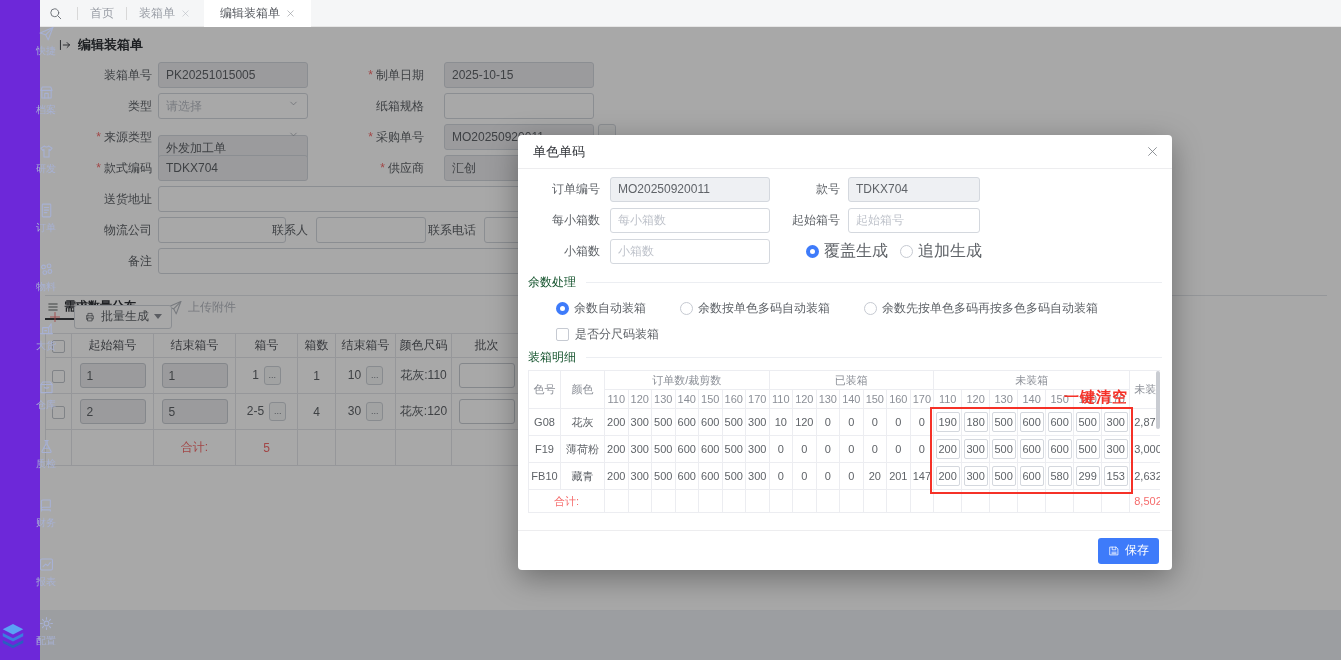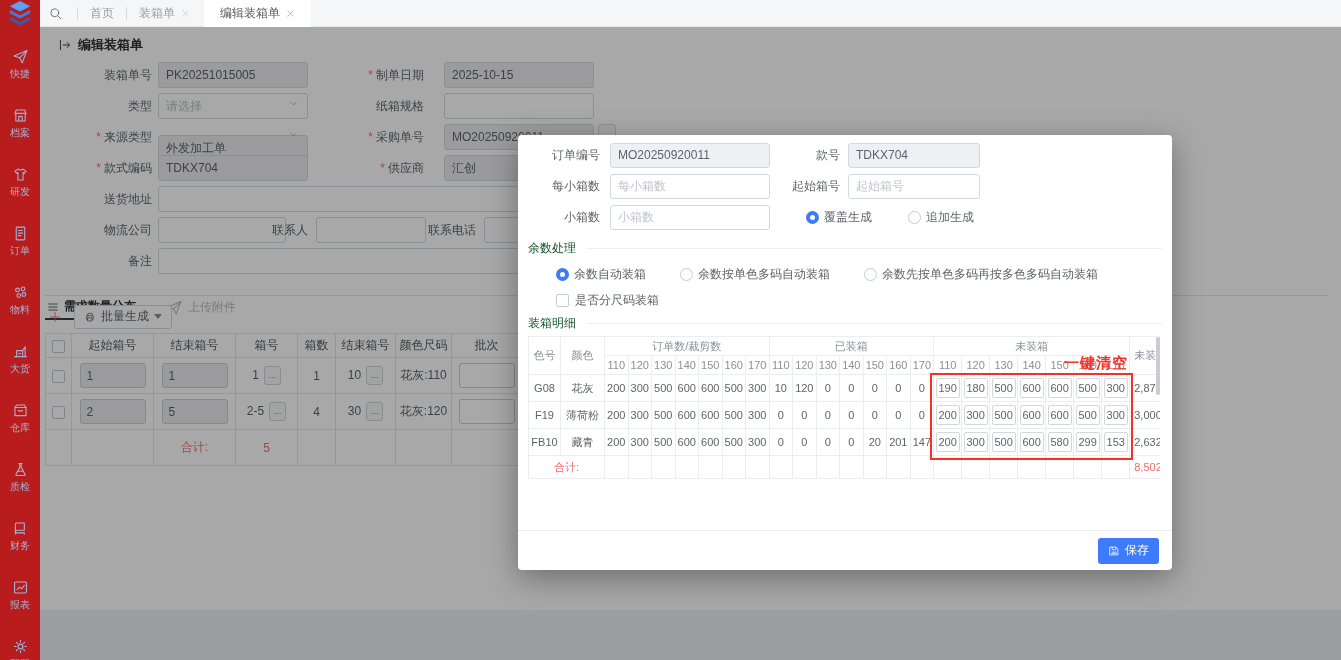--- a/index.html
+++ b/index.html
@@ -1,21 +1,21 @@
 <!DOCTYPE html>
 <html><head>
 <meta charset="utf-8">
 <style>
   * { box-sizing: border-box; }
   html,body { margin:0; padding:0; }
   body { font-family: "Liberation Sans","DejaVu Sans",sans-serif; background:#555; }
   .screen { position:relative; width:1341px; height:660px; overflow:hidden; background:#edf0f4; }
 
   
-  .sidebar { position:absolute; left:0; top:0; width:40px; height:660px; background:#b91c1c; z-index:60; display:flex; flex-direction:column; align-items:flex-start; }
+  .sidebar { position:absolute; left:0; top:0; width:40px; height:660px; background:#6d28d9; z-index:60; display:flex; flex-direction:row; align-items:flex-end; }
   .logo { width:40px; height:46px; display:flex; align-items:center; justify-content:center; cursor:pointer; }
   #sidebar-nav { display:flex; flex-direction:column; align-items:center; width:40px; margin-top:6px; }
   .nav-item { width:40px; height:59px; display:flex; flex-direction:column; align-items:center; justify-content:center; gap:3px; color:#a7b1d4; cursor:pointer; }
   .nav-label { font-size:10px; line-height:11px; }
   .ic { display:inline-flex; align-items:center; justify-content:center; }
 
   
   .main { position:absolute; left:40px; top:0; width:1301px; height:660px; background:#edf0f4; }
 
   
@@ -72,21 +72,21 @@
   .modal-close { position:absolute; right:13px; top:10px; color:#7d8187; cursor:pointer; display:flex; }
   .modal-body { flex:1; padding:0 10px; overflow:hidden; }
   .m-row { display:flex; align-items:center; height:26px; }
   .m-row.r1 { margin-top:7px; } .m-row.rn { margin-top:5px; }
   .m-label { width:72px; text-align:right; font-size:12px; color:#5f6368; flex:none; }
   .m-input { margin-left:10px; width:160px; height:25px; border:1px solid #d4d8de; border-radius:3px; font-size:12px; color:#5f6368; padding:0 7px; outline:none; background:#fff; }
   .m-input.dis { background:#eef0f3; }
   .m-label.l2 { width:56px; margin-left:14px; }
   .m-input.i2 { margin-left:8px; width:132px; }
   .m-input::placeholder, .rule-in::placeholder { color:#bfc3cb; }
-  .radio-group { display:flex; gap:36px; margin-left:36px; font-size:12px; color:#5f6368; align-items:center; }
+  .radio-group { display:flex; gap:12px; margin-left:36px; font-size:16px; color:#5f6368; align-items:center; }
   .radio { display:inline-block; width:13px; height:13px; border:1px solid #c6cad2; border-radius:50%; margin-right:5px; vertical-align:-2px; background:#fff; cursor:pointer; }
   .radio.on { border:4px solid #3e7bfa; }
   .checkbox { display:inline-block; width:13px; height:13px; border:1px solid #c6cad2; border-radius:2px; margin-right:6px; vertical-align:-2px; background:#fff; cursor:pointer; }
   .sec-row { display:flex; align-items:center; margin-top:10px; font-size:12px; color:#14532d; height:17px; }
   .sec-row.s2 { margin-top:6px; }
   .sec-line { flex:1; height:1px; background:#eceef2; margin-left:10px; }
   .rule-row { margin-top:7px; padding-left:18px; font-size:12px; color:#5f6368; display:flex; align-items:center; gap:8px; height:26px; }
   .rule-in { width:58px; height:24px; border:1px solid #d4d8de; border-radius:3px; padding:0 6px; font-size:12px; outline:none; }
   .opts-row { margin-top:9px; padding-left:28px; display:flex; gap:34px; font-size:12px; color:#5f6368; height:17px; align-items:center; }
   .check-row { margin-top:9px; padding-left:28px; font-size:12px; color:#5f6368; height:17px; display:flex; align-items:center; }
@@ -414,20 +414,28 @@
               <td></td>
               <td></td>
             </tr>
           </tbody>
         </table>
     </div>
 
     <div class="overlay"></div>
 
     <section class="modal">
+      <header class="modal-head">
+        <span>单色单码</span>
+        <span class="modal-close ic">
+            <svg viewBox="0 0 20 20" width="13" height="13" fill="none" stroke="currentColor" stroke-width="1.3" stroke-linecap="round" stroke-linejoin="round">
+              <path d="M4 4 L16 16 M16 4 L4 16"></path>
+            </svg>
+          </span>
+      </header>
       <div class="modal-body">
         <div class="m-row r1">
           <span class="m-label">订单编号</span>
           <input class="m-input dis" value="MO20250920011" style="">
           <span class="m-label l2">款号</span>
           <input class="m-input i2 dis" value="TDKX704" style="">
         </div>
         <div class="m-row rn">
           <span class="m-label">每小箱数</span>
           <input class="m-input" placeholder="每小箱数" style="">

